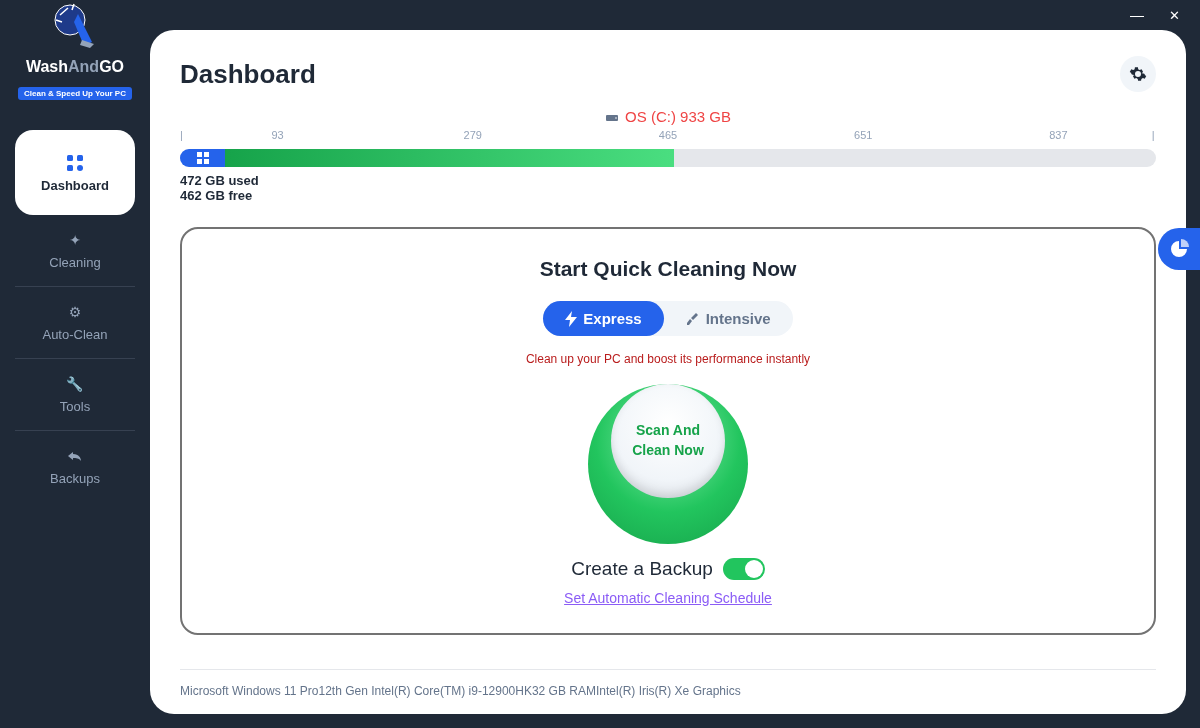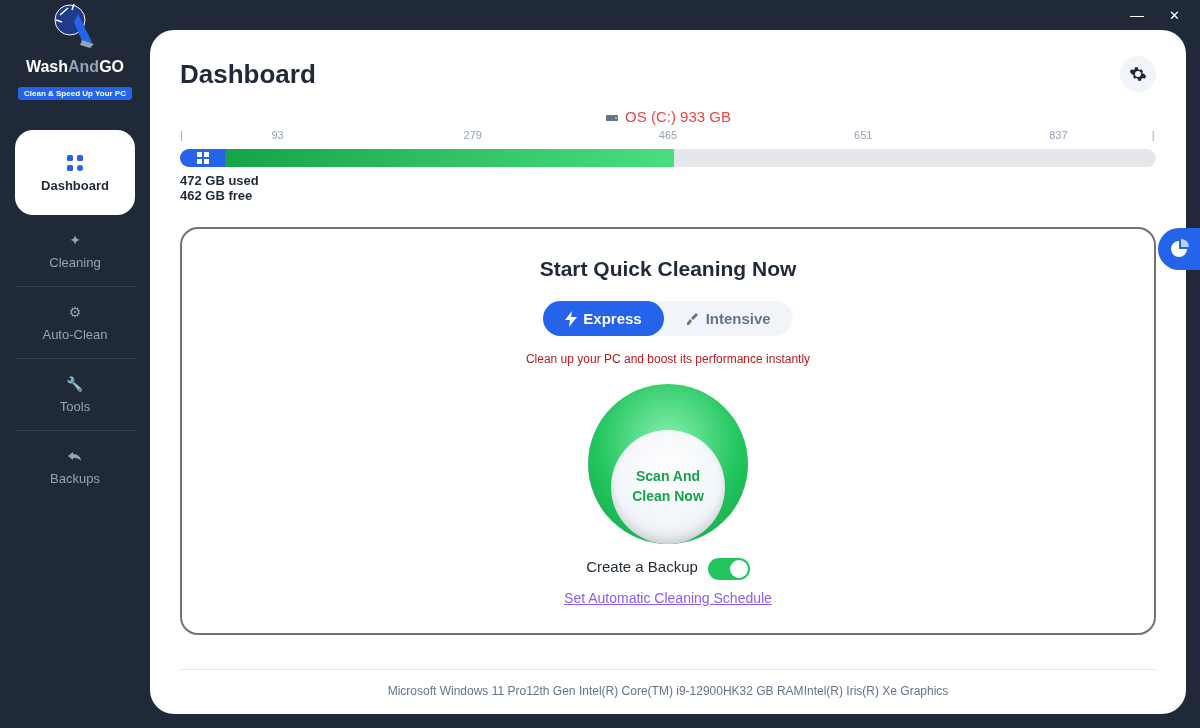--- a/index.html
+++ b/index.html
@@ -41,28 +41,28 @@
 .bar-os svg { width: 12px; height: 12px; }
 .bar-used { background: linear-gradient(90deg, #16a34a, #4ade80); }
 .bar-labels { display: flex; justify-content: space-between; margin-top: 6px; font-size: 13px; font-weight: 600; color: #1f2937; flex-direction: column; }
 
 .card { border: 2px solid #737373; border-radius: 18px; margin-top: 24px; padding: 28px 30px 26px; text-align: center; }
 .card h2 { font-size: 21px; font-weight: 700; color: #1f2937; }
 .seg { display: inline-flex; background: #f1f5f9; border-radius: 999px; margin-top: 20px; }
 .seg-btn { padding: 9px 22px; border-radius: 999px; font-size: 15px; font-weight: 600; cursor: pointer; display: flex; align-items: center; gap: 6px; color: #64748b; }
 .seg-btn.active { background: #2563eb; color: #fff; }
 .desc { margin-top: 16px; font-size: 12px; color: #b91c1c; }
-.scan-btn { width: 160px; height: 160px; border-radius: 50%; margin: 18px auto 0; background: radial-gradient(circle at 50% 35%, #86efac 0%, #22c55e 55%, #16a34a 100%); display: flex; align-items: flex-end; justify-content: center; cursor: pointer; position: relative; }
+.scan-btn { width: 160px; height: 160px; border-radius: 50%; margin: 18px auto 0; background: radial-gradient(circle at 50% 35%, #86efac 0%, #22c55e 55%, #16a34a 100%); display: flex; align-items: flex-start; justify-content: center; cursor: pointer; position: relative; }
 .scan-inner { width: 114px; height: 114px; border-radius: 50%; background: radial-gradient(circle at 50% 35%, #fff 0%, #f1f5f9 60%, #d1d5db 100%); display: flex; align-items: center; justify-content: center; flex-direction: column; font-size: 14px; font-weight: 700; color: #16a34a; line-height: 1.4; box-shadow: inset 0 -4px 8px rgba(0,0,0,0.1); }
-.backup-row { display: flex; align-items: flex-start; justify-content: center; gap: 10px; margin-top: 14px; font-size: 15px; color: #1f2937; }
+.backup-row { display: flex; align-items: flex-start; justify-content: center; gap: 10px; margin-top: 14px; font-size: 19px; color: #1f2937; }
 .toggle { width: 42px; height: 22px; background: #22c55e; border-radius: 999px; position: relative; cursor: pointer; }
 .toggle::after { content: ''; position: absolute; width: 18px; height: 18px; background: #fff; border-radius: 50%; top: 2px; right: 2px; }
 .schedule-link { display: inline-block; margin-top: 10px; color: #8b5cf6; font-size: 14px; text-decoration: underline; cursor: pointer; font-weight: 500; }
 
-.footer { position: absolute; bottom: 16px; left: 30px; right: 30px; border-top: 1px solid #e5e7eb; padding-top: 14px; display: flex; justify-content: center; font-size: 12px; color: #64748b; }
+.footer { position: absolute; bottom: 16px; left: 30px; right: 30px; border-top: 1px solid #e5e7eb; padding-top: 14px; display: flex; justify-content: flex-start; font-size: 12px; color: #64748b; }
 
 .fab { position: absolute; right: 0; top: 228px; width: 42px; height: 42px; background: #2563eb; border-radius: 21px 0 0 21px; display: flex; align-items: center; justify-content: center; cursor: pointer; }
 .fab svg { width: 20px; height: 20px; }
 </style>
 </head>
 <body>
 
 <div class="titlebar">
   <span>—</span>
   <span class="close">✕</span>

